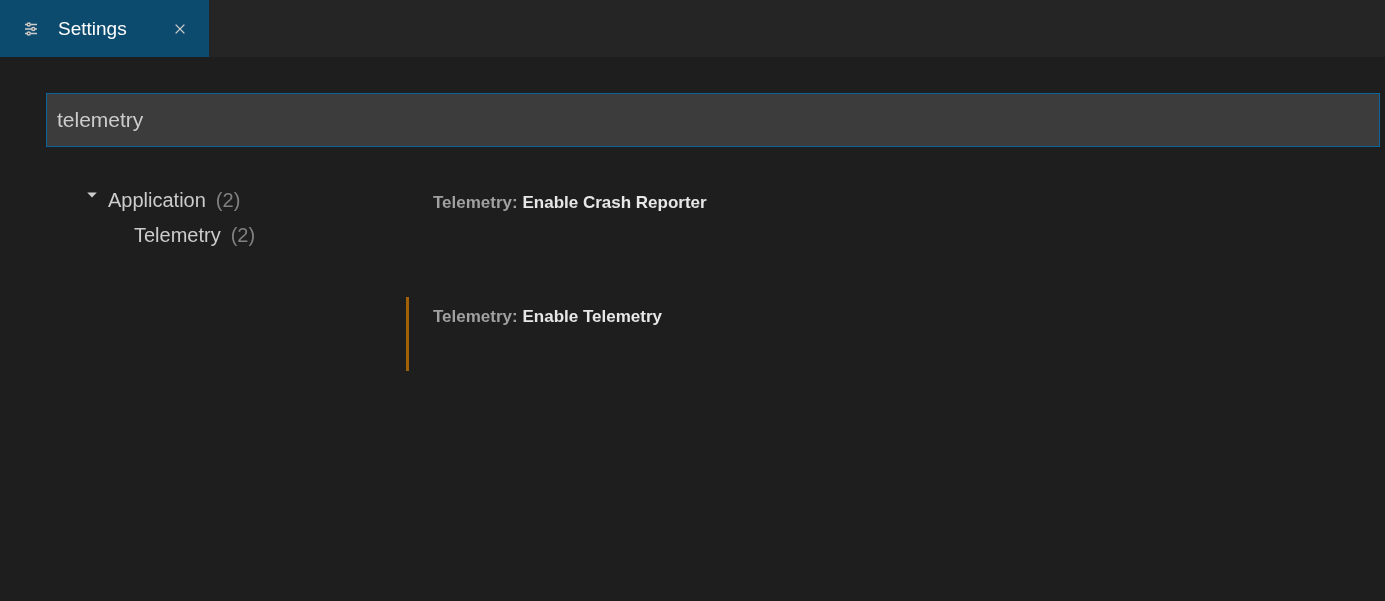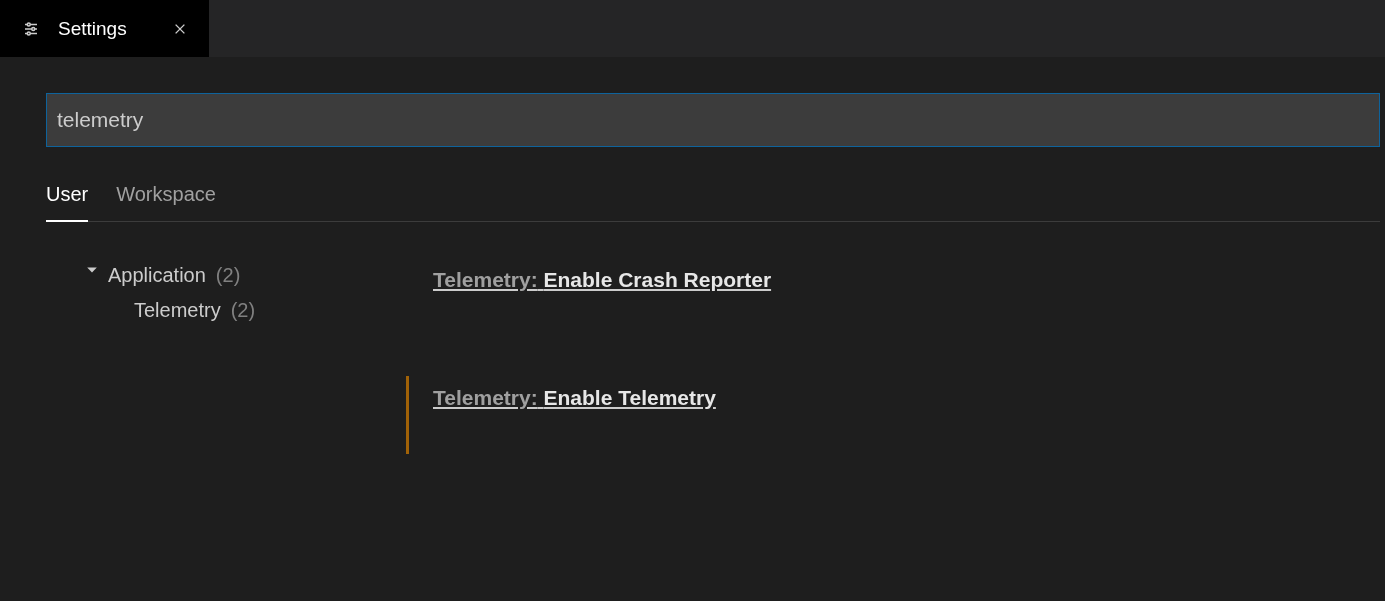--- a/index.html
+++ b/index.html
@@ -12,21 +12,21 @@
     font-size: 13px;
     overflow: hidden;
   }
   .tabbar {
     height: 57px;
     background: #252526;
     display: flex;
     align-items: stretch;
   }
   .tab {
-    background: #000000;
+    background: #0c4a6e;
     display: flex;
     align-items: center;
     padding: 0 18px 0 22px;
     gap: 18px;
     position: relative;
     border-right: 1px solid #252526;
     min-width: 210px;
   }
   .tab .gear {
     width: 18px; height: 18px;
@@ -117,24 +117,23 @@
   }
   .setting {
     padding: 10px 24px 30px 24px;
     margin-bottom: 40px;
     border-left: 3px solid transparent;
   }
   .setting.active {
     border-left: 3px solid #a16207;
   }
   .setting-title {
-    font-size: 21px;
+    font-size: 17px;
     color: #cccccc;
     margin-bottom: 14px;
-    text-decoration: underline;
   }
   .setting-title .cat { color: #a0a0a0; font-weight: 600; }
   .setting-title .name { color: #e7e7e7; font-weight: 700; }
   .setting-body {
     display: flex;
     align-items: flex-start;
     gap: 22px;
   }
   .checkbox {
     width: 30px; height: 30px;
@@ -177,24 +176,20 @@
     </span>
   </div>
 </div>
 
 <div class="content">
 
   <div class="search-wrap">
     <input class="search-input" type="text" value="telemetry" style="">
   </div>
 
-  <div class="scope-tabs">
-    <div class="scope-tab active">User</div>
-    <div class="scope-tab">Workspace</div>
-  </div>
 
   <div class="body">
     <div class="tree">
       <div class="tree-row">
         <span class="twisty">
           <svg width="12" height="12" viewBox="0 0 10 10">
               <path d="M1 3 L5 7 L9 3 Z" fill="currentColor"></path>
             </svg>
         </span>
         <span class="tree-label">Application</span>

